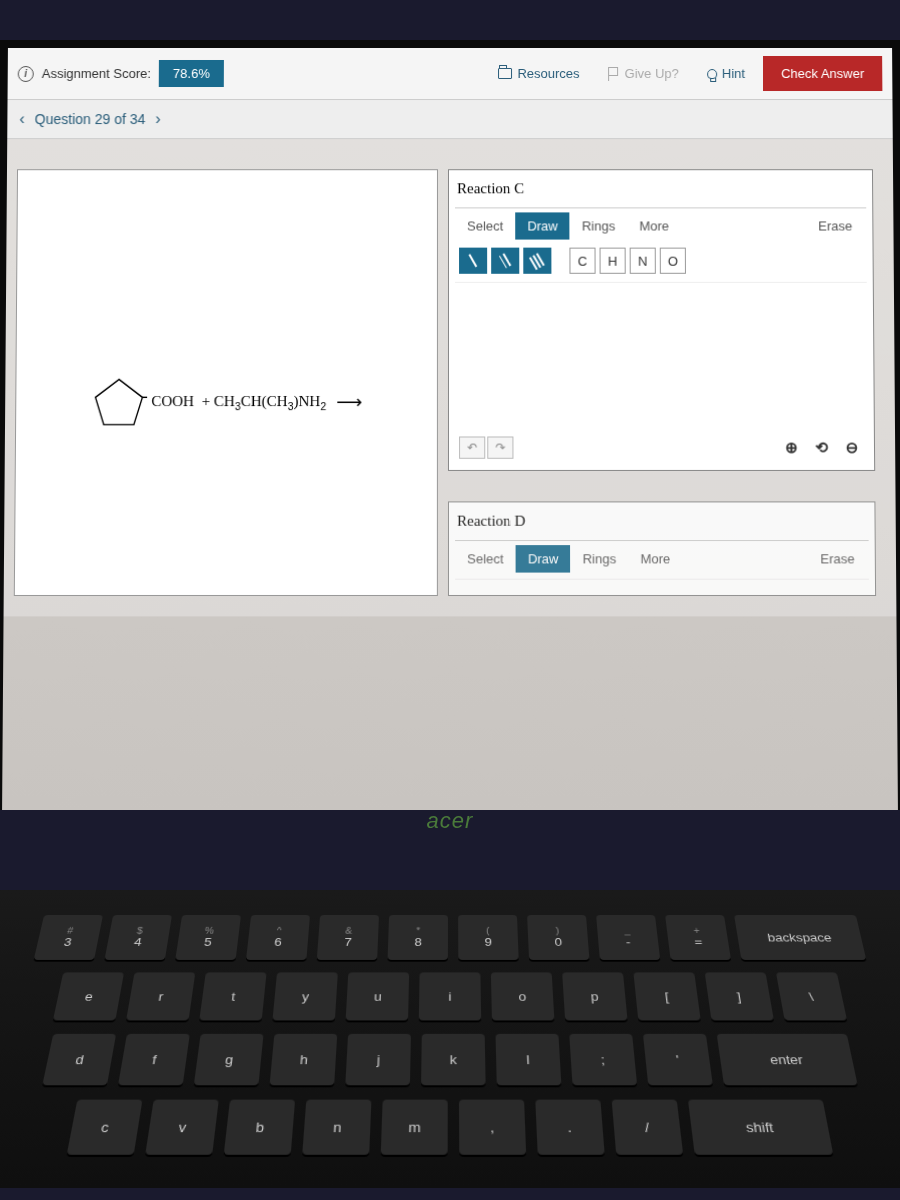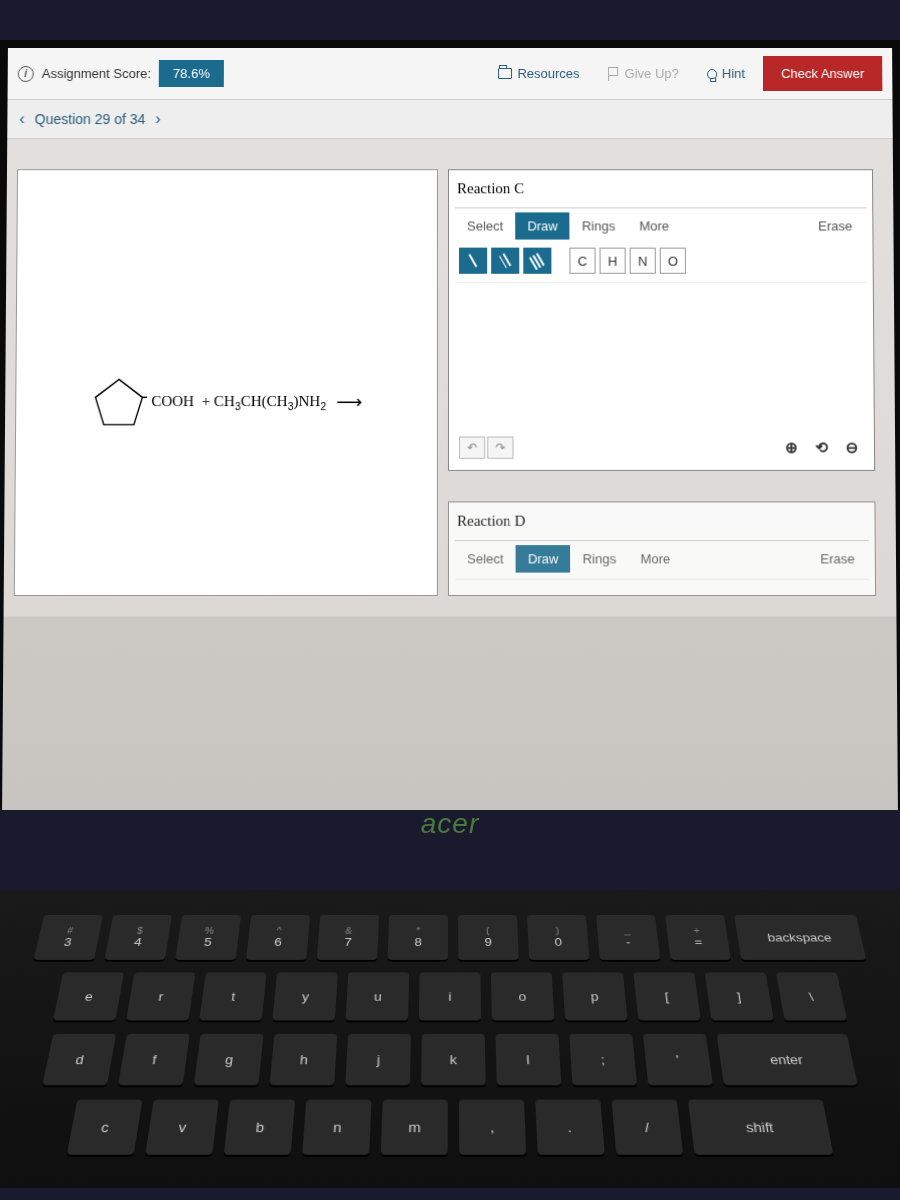--- a/index.html
+++ b/index.html
@@ -172,21 +172,21 @@
     display: flex; align-items: center; justify-content: center;
     font-size: 15px; cursor: pointer; color: #333; font-weight: bold;
   }
   
   .panel-d { opacity: 0.85; }
   .panel-d .canvas-area { height: 10px; }
   
   
   .laptop-brand {
     position: absolute; top: 808px; left: 50%; transform: translateX(-50%);
-    color: #4a7a3a; font-style: italic; font-size: 28px; font-weight: 300;
+    color: #4a7a3a; font-style: italic; font-size: 22px; font-weight: 300;
     letter-spacing: 1px;
   }
   .keyboard {
     position: absolute; top: 890px; left: 0; right: 0; bottom: 0;
     background: linear-gradient(180deg, #1a1a1a 0%, #0f0f0f 100%);
     transform: perspective(1200px) rotateX(35deg);
     transform-origin: top center;
     padding: 30px 10px;
   }
   .key-row {

